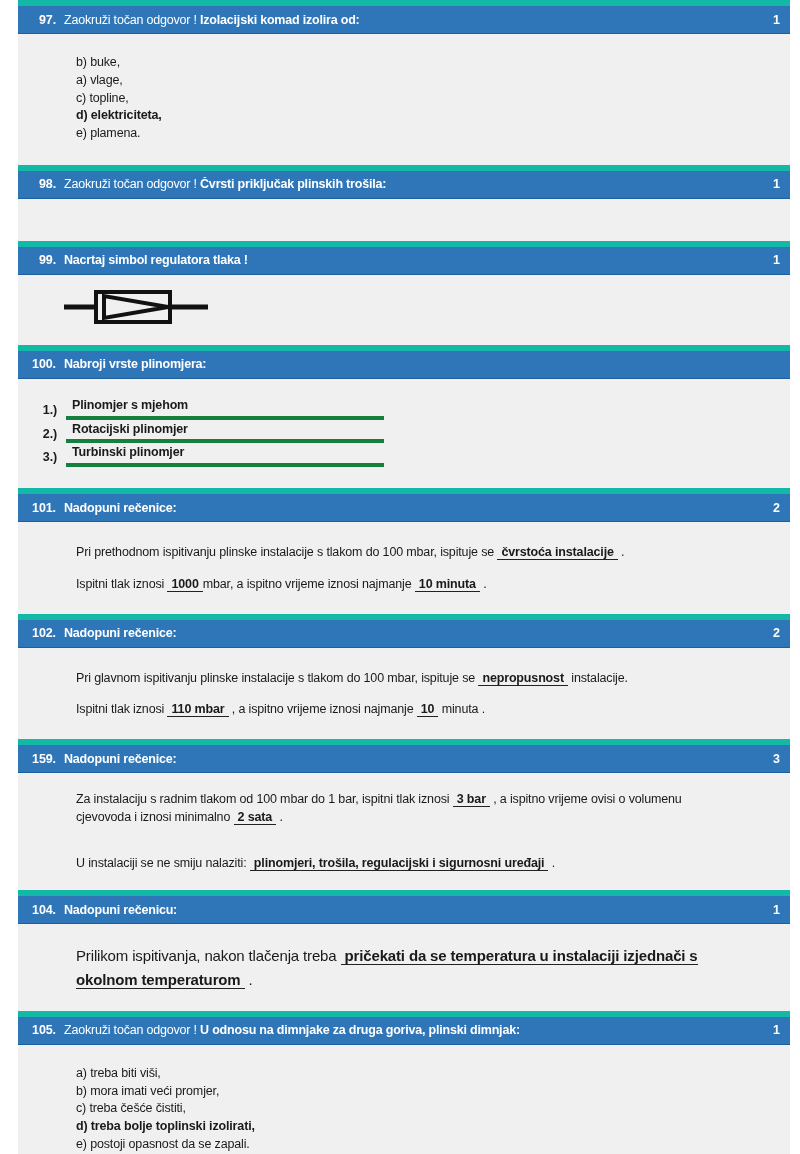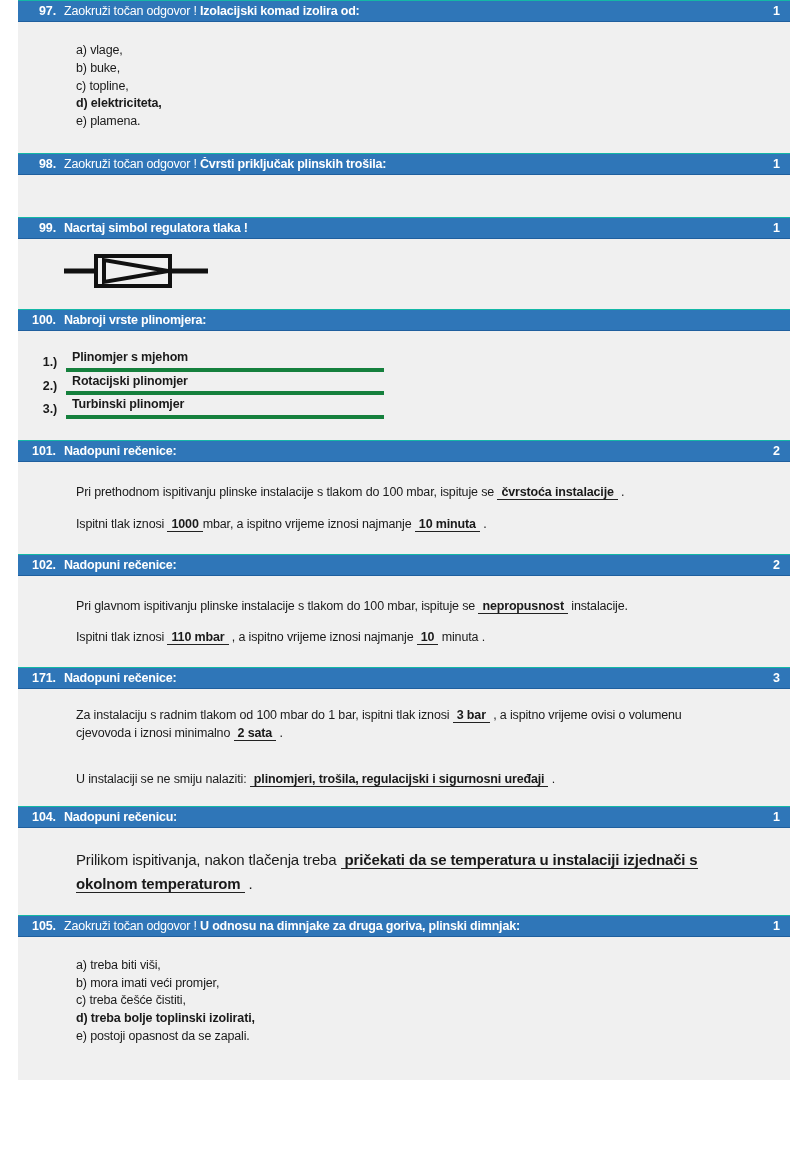--- a/index.html
+++ b/index.html
@@ -33,24 +33,24 @@
   }
 
   
   .q-block {
     background: #f0f0f0;
   }
 
   .q-header {
     position: relative;
     background: #2f76b8;
-    border-top: 1px solid #14b8a6;
+    border-top: 6px solid #14b8a6;
     border-bottom: 1px solid #1f5f9e;
     color: #ffffff;
-    height: 22px;
+    height: 34px;
     display: flex;
     align-items: center;
     box-sizing: border-box;
     padding: 0 10px 0 0;
   }
   .q-num {
     width: 46px;
     text-align: right;
     font-size: 12.5px;
     font-weight: bold;
@@ -148,22 +148,22 @@
 
     <div class="q-block">
       <div class="q-header">
         <span class="q-num">97.</span>
         <span class="q-title"><span class="lead">Zaokruži točan odgovor ! </span><span class="strong">Izolacijski komad izolira od:</span></span>
         <span class="q-points">1</span>
       </div>
       <div class="sp-20"></div>
       <div class="q-body">
         <ul class="choices">
+          <li>b) buke,</li>
           <li>a) vlage,</li>
-          <li>b) buke,</li>
           <li>c) topline,</li>
           <li class="correct">d) elektriciteta,</li>
           <li>e) plamena.</li>
         </ul>
       </div>
       <div class="sp-22"></div>
     </div>
 
     <div class="q-block">
       <div class="q-header">
@@ -244,21 +244,21 @@
       <div class="q-body">
         <p class="sent"><span>Pri glavnom ispitivanju plinske instalacije s tlakom do 100 mbar, ispituje se </span><span class="blank">nepropusnost</span><span> instalacije.</span></p>
         <div class="sp-14"></div>
         <p class="sent"><span>Ispitni tlak iznosi </span><span class="blank">110 mbar</span><span> , a ispitno vrijeme iznosi najmanje </span><span class="blank">10</span><span> minuta .</span></p>
       </div>
       <div class="sp-20"></div>
     </div>
 
     <div class="q-block">
       <div class="q-header">
-        <span class="q-num">171.</span>
+        <span class="q-num">159.</span>
         <span class="q-title"><span class="strong">Nadopuni rečenice:</span></span>
         <span class="q-points">3</span>
       </div>
       <div class="sp-18"></div>
       <div class="q-body" style="padding-right:60px;">
         <p class="sent"><span>Za instalaciju s radnim tlakom od 100 mbar do 1 bar, ispitni tlak iznosi </span><span class="blank">3 bar</span><span> , a ispitno vrijeme ovisi o volumenu cjevovoda i iznosi minimalno </span><span class="blank">2 sata</span><span> .</span></p>
         <div class="sp-14"></div>
         <div class="sp-14"></div>
         <p class="sent"><span>U instalaciji se ne smiju nalaziti: </span><span class="blank">plinomjeri, trošila, regulacijski i sigurnosni uređaji</span><span> .</span></p>
       </div>

